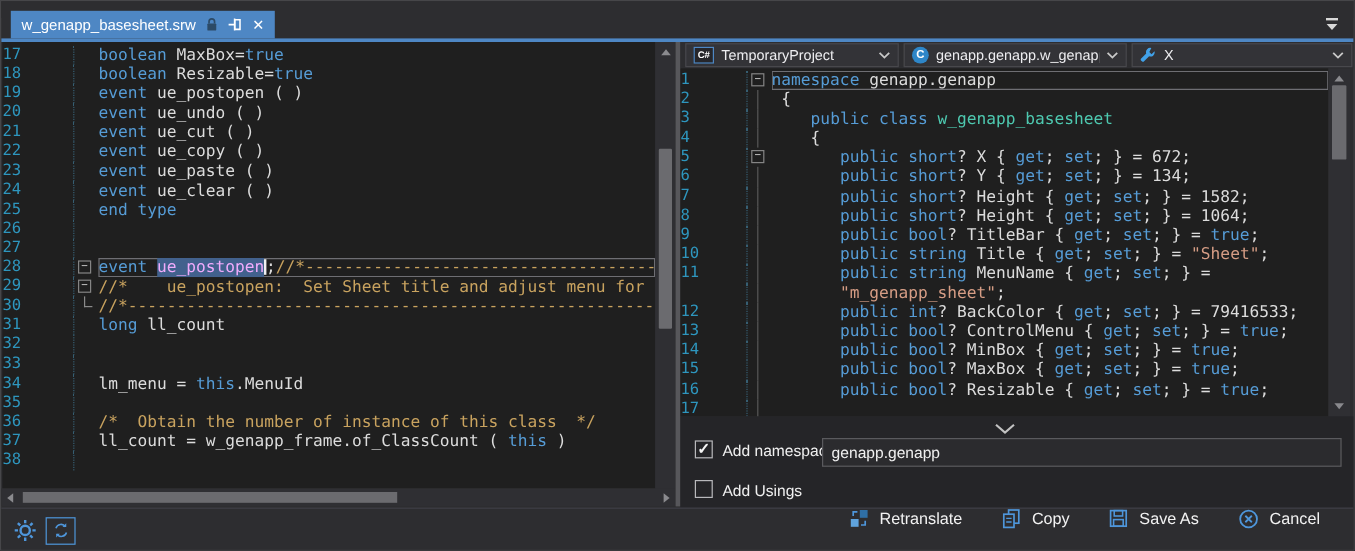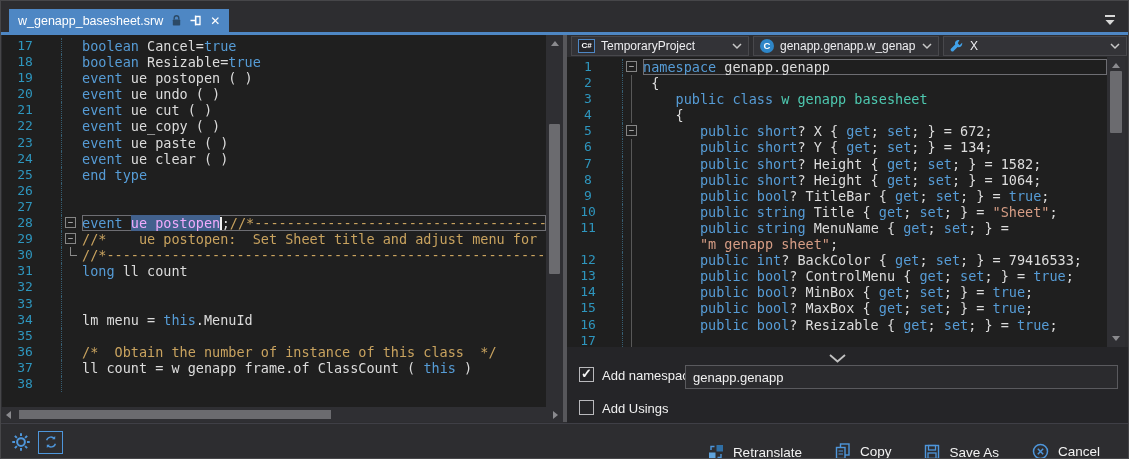--- a/index.html
+++ b/index.html
@@ -16,21 +16,21 @@
   .tab .close{font-size:12px;color:#fff;line-height:1}
   .doclist{position:absolute;right:9px;top:11px;width:18px;height:16px}
   
   .pane{position:absolute;background:#1F1F1F;overflow:hidden}
   .left-pane{left:1px;top:34px;width:544px;height:372px}
   .right-code{left:566px;top:56px;width:540px;height:290px}
   .code-lines{position:absolute;left:0;right:0}
   .left-pane .code-lines{top:3px}
   .right-code .code-lines{top:2px}
   .code-line{display:flex;height:16.1px;font-family:"DejaVu Sans Mono",monospace;font-size:13.5px;line-height:16.1px}
-  .ln{flex:none;width:46px;text-align:center;color:var(--linenum);font-size:13px}
+  .ln{flex:none;width:46px;text-align:left;color:var(--linenum);font-size:13px}
   .right-code .ln{width:42px}
   .fold{flex:none;width:34px;position:relative}
   .fold::before{content:'';position:absolute;left:13px;top:0;bottom:0;border-left:1px dotted #365E72}
   .fold.line::after{content:'';position:absolute;left:22px;top:0;bottom:0;border-left:1px solid #585858}
   .fold.end::after{content:'';position:absolute;left:22px;top:0;height:8px;width:6px;border-left:1px solid #8a8a8a;border-bottom:1px solid #8a8a8a}
   .foldbox{position:absolute;left:17px;top:2px;width:11px;height:11px;border:1px solid #858585;background:#1F1F1F;color:#cccccc;font-size:9px;line-height:9px;text-align:center;z-index:2}
   .code{flex:1;white-space:pre;overflow:hidden;color:#DCDCDC}
   .code-line.current .code{box-shadow:inset 0 0 0 1px #6E6E73}
   .tk-kw{color:var(--keyword)} .tk-pl{color:#DCDCDC} .tk-cm{color:var(--comment)}
   .tk-str{color:var(--string)} .tk-typ{color:var(--type)}
@@ -62,21 +62,21 @@
   .right-bottom{position:absolute;left:566px;top:346px;right:0;height:76px;background:#252528}
   .wrap-chevron{position:absolute;left:566px;top:348px;width:540px;text-align:center}
   .checkbox{position:absolute;width:15px;height:15px;border:1px solid #B9B9BC;background:transparent}
   .checkbox.checked::after{content:"\2713";position:absolute;left:1px;top:-2px;color:#F5F5F5;font-size:13px;font-weight:bold}
   .opt-label{position:absolute;color:#F0F0F0;font-size:13px}
   .ns-input{position:absolute;left:684px;top:364px;width:433px;height:24px;background:#2B2B2E;border:1px solid #5A5A5E;color:#F0F0F0;font-size:13px;padding:0 7px;font-family:"Liberation Sans",sans-serif}
   
   .toolbar{position:absolute;left:0;top:422px;right:0;height:37px;background:#2D2D30;border-top:1px solid #3F3F46}
   .tool-left{position:absolute;left:10px;top:0;bottom:0;display:flex;align-items:center;gap:7px}
   .syncbox{width:25px;height:23px;border:1px solid var(--icon);display:flex;align-items:center;justify-content:center}
-  .tool-right{position:absolute;right:28px;top:0;bottom:0;display:flex;align-items:flex-end;gap:33px}
+  .tool-right{position:absolute;right:28px;top:0;bottom:0;display:flex;align-items:flex-start;gap:33px}
   .tbtn{display:flex;align-items:center;gap:9px;color:#F2F2F2;font-size:13.5px;cursor:default;background:none;border:none;font-family:"Liberation Sans",sans-serif}
 </style>
 </head>
 <body>
 
 <div id="window">
 
   <div class="tabbar">
     <div class="tab">
       <span>w_genapp_basesheet.srw</span>
@@ -96,21 +96,21 @@
       <rect x="4" y="3" width="10" height="2" fill="#D8D8D8"></rect>
       <path d="M4.5 8h9L9 13z" fill="#D8D8D8"></path>
     </svg>
   </div>
 
   <div class="pane left-pane">
     <div class="code-lines">
         <div class="code-line">
           <span class="ln">17</span>
           <span class="fold"></span>
-          <span class="code"><span class="tk-kw">boolean</span><span class="tk-pl"> Cancel=</span><span class="tk-kw">true</span></span>
+          <span class="code"><span class="tk-kw">boolean</span><span class="tk-pl"> MaxBox=</span><span class="tk-kw">true</span></span>
         </div>
         <div class="code-line">
           <span class="ln">18</span>
           <span class="fold"></span>
           <span class="code"><span class="tk-kw">boolean</span><span class="tk-pl"> Resizable=</span><span class="tk-kw">true</span></span>
         </div>
         <div class="code-line">
           <span class="ln">19</span>
           <span class="fold"></span>
           <span class="code"><span class="tk-kw">event</span><span class="tk-pl"> ue_postopen ( )</span></span>

